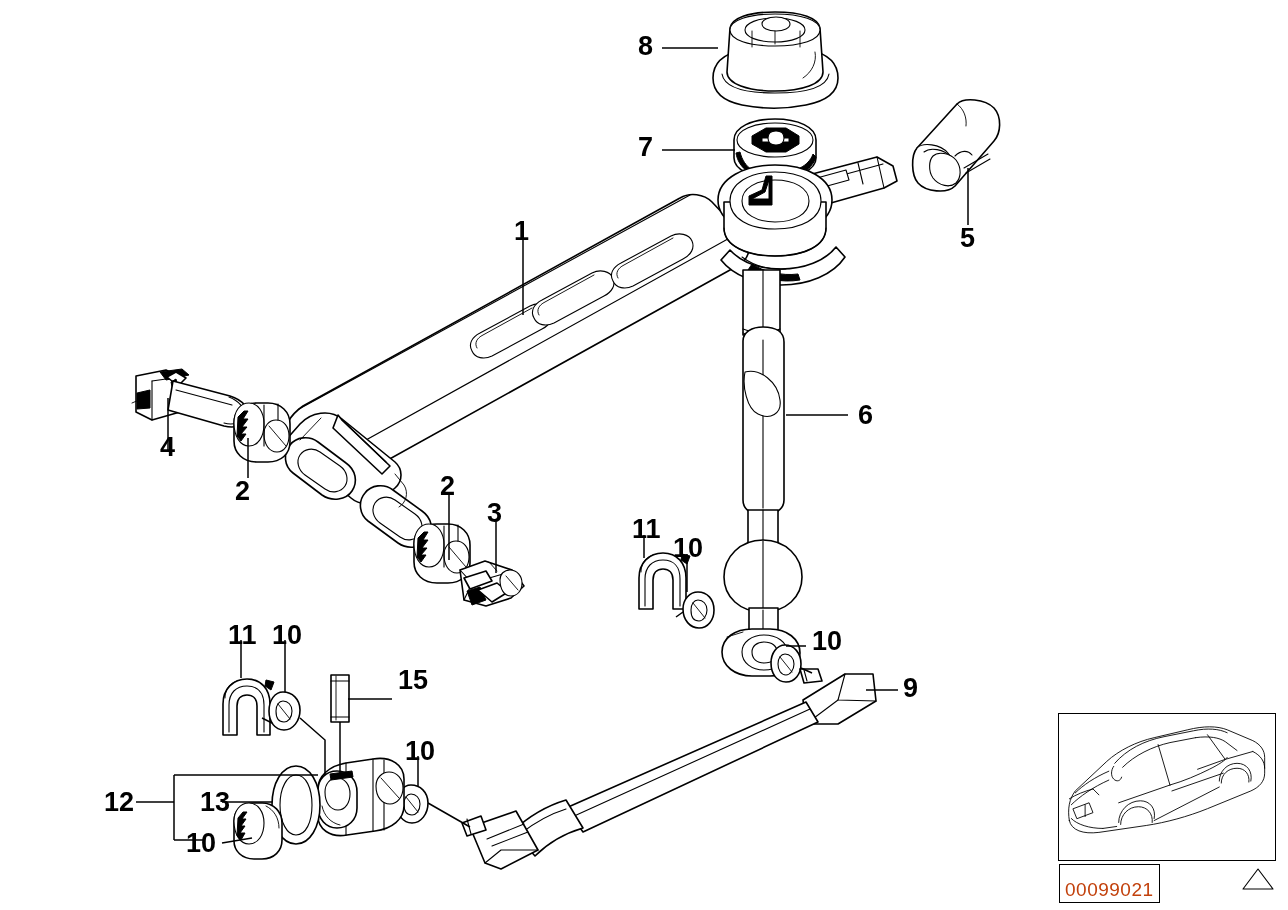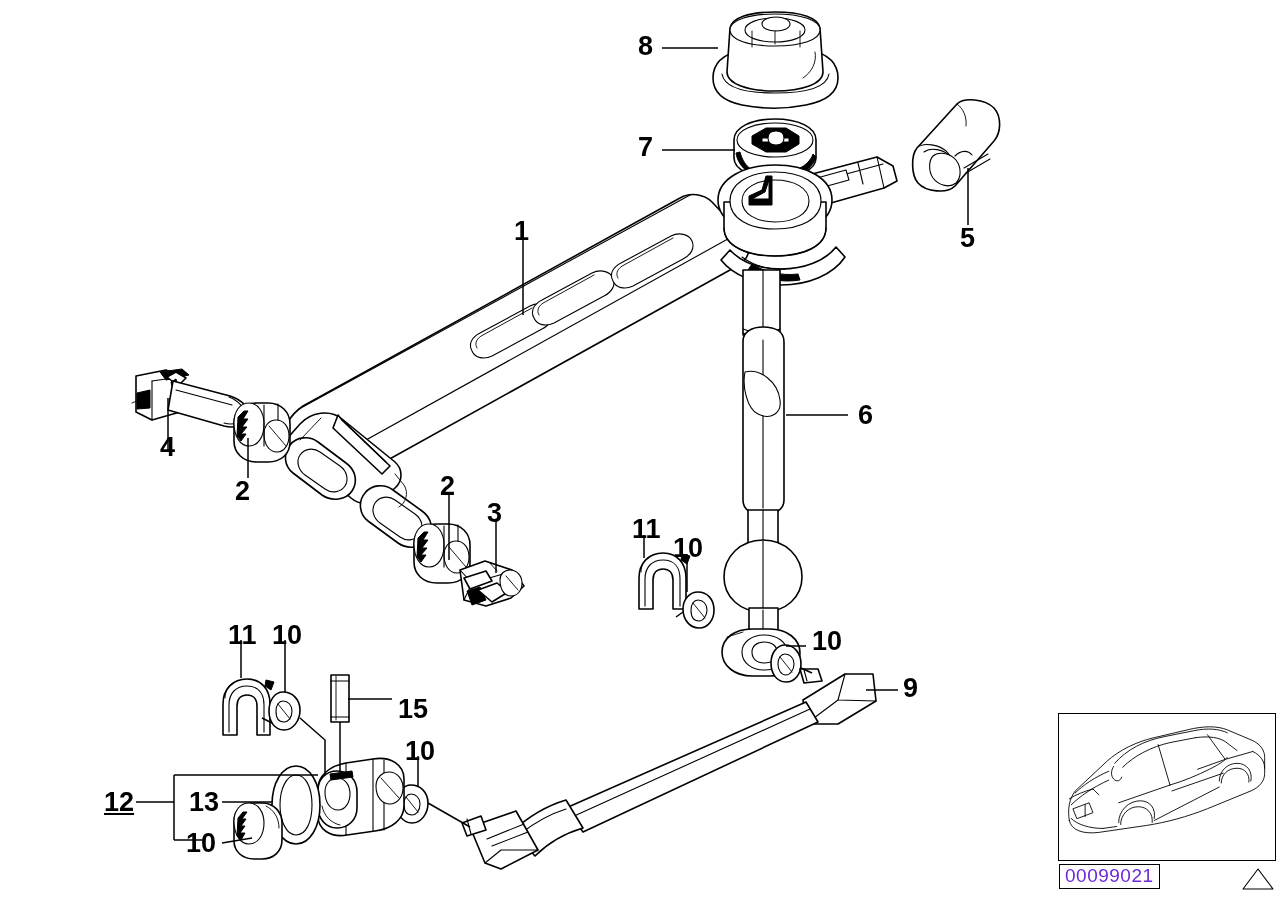--- a/index.html
+++ b/index.html
@@ -91,25 +91,25 @@
     top: 0;
     width: 100%;
     height: 100%;
   }
   #partnum-box {
     position: absolute;
     left: 1059px;
     top: 864px;
     border: 1.6px solid #000000;
     background: #ffffff;
-    padding: 1px 5px 2px 5px;
+    padding: 15px 5px 2px 5px;
     font-family: "Liberation Sans", sans-serif;
     font-size: 19px;
     letter-spacing: 0.5px;
-    color: #6d28d9;
+    color: #c2410c;
     line-height: 1.05;
   }
   #warn-tri {
     position: absolute;
     left: 1240px;
     top: 866px;
     width: 36px;
     height: 26px;
   }
 </style>
@@ -489,24 +489,24 @@
   <div class="callout" style="left:160px;  top:434px;">4</div>
   <div class="callout" style="left:235px;  top:478px;">2</div>
   <div class="callout" style="left:440px;  top:473px;">2</div>
   <div class="callout" style="left:487px;  top:500px;">3</div>
   <div class="callout" style="left:632px;  top:516px;">11</div>
   <div class="callout" style="left:673px;  top:535px;">10</div>
   <div class="callout" style="left:812px;  top:628px;">10</div>
   <div class="callout" style="left:903px;  top:675px;">9</div>
   <div class="callout" style="left:228px;  top:622px;">11</div>
   <div class="callout" style="left:272px;  top:622px;">10</div>
-  <div class="callout" style="left:398px;  top:696px;text-align:right;">15</div>
+  <div class="callout" style="left:398px;  top:667px;text-align:right;">15</div>
   <div class="callout" style="left:405px;  top:738px;">10</div>
-  <div class="callout" style="left:104px;  top:789px;text-decoration:underline;">12</div>
-  <div class="callout" style="left:189px;  top:789px;text-align:right;">13</div>
+  <div class="callout" style="left:104px;  top:789px;">12</div>
+  <div class="callout" style="left:200px;  top:789px;text-align:right;">13</div>
   <div class="callout" style="left:186px;  top:830px;">10</div>
 
   <div id="thumb-box">
     <svg viewBox="0 0 218 148">
 
       <path class="ln-hair" d="M10 108 C8 96 10 86 16 78 L48 48 C60 37 78 28 96 24 L130 16
                                C146 12 160 12 170 16 L196 27 C204 31 208 37 208 44 L208 60
                                C208 68 203 74 194 78 L150 96 C130 104 108 110 88 113 L40 120
                                C24 122 12 118 10 108 Z"></path>
 

